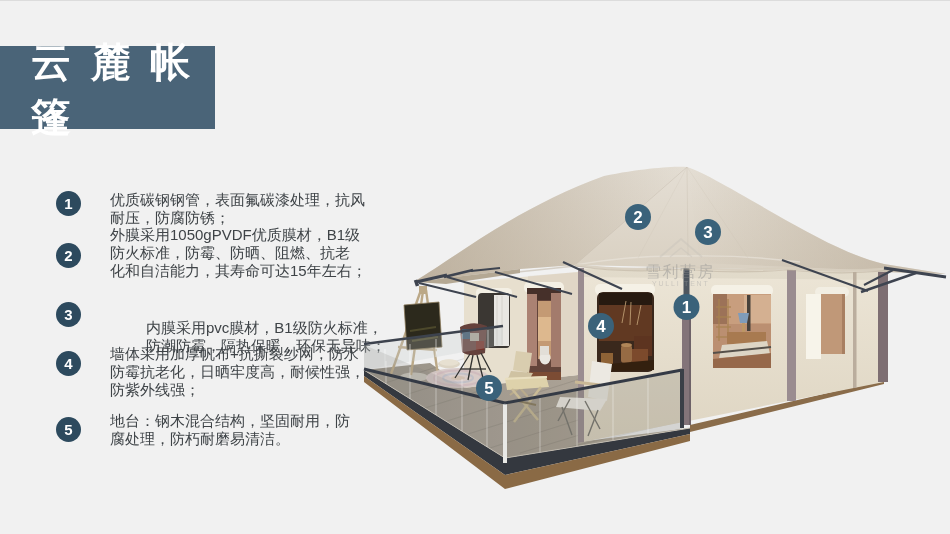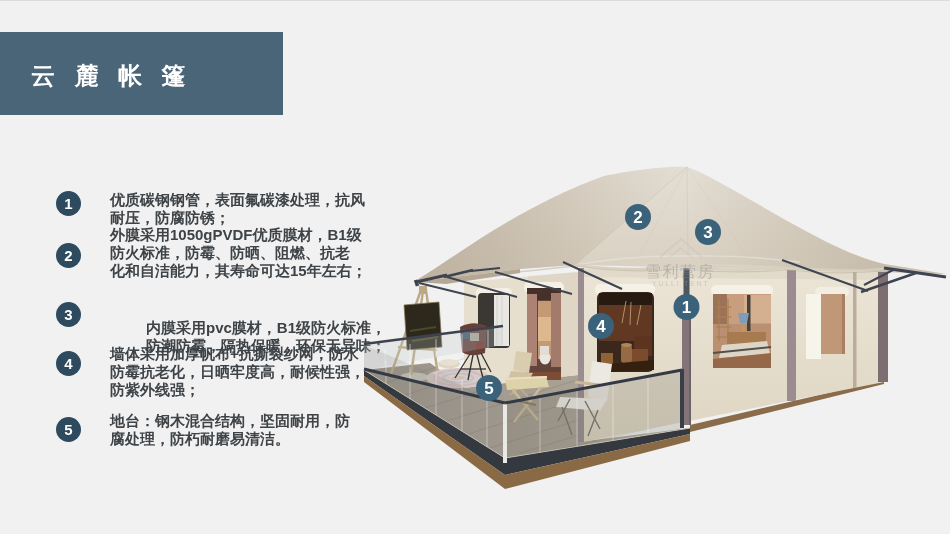--- a/index.html
+++ b/index.html
@@ -1,23 +1,23 @@
 <!DOCTYPE html>
 <html lang="zh"><head>
 <meta charset="utf-8">
 <style>
   html,body{margin:0;padding:0;}
   body{width:950px;height:534px;background:#f1f1f1;position:relative;overflow:hidden;
        font-family:"Liberation Sans", sans-serif;border-top:1px solid #dcdcdc;box-sizing:border-box;}
-  .title{position:absolute;left:0;top:31px;width:283px;height:83px;background:#4a6478;
-         color:#fff;font-weight:bold;font-size:24px;letter-spacing:19.5px;
+  .title{position:absolute;left:0;top:45px;width:215px;height:83px;background:#4a6478;
+         color:#fff;font-weight:bold;font-size:40px;letter-spacing:19.5px;
          display:flex;align-items:center;padding-left:31px;box-sizing:border-box;}
   .bullet{position:absolute;width:25px;height:25px;border-radius:50%;background:#2d4a5e;
           color:#fff;font-size:15px;font-weight:bold;text-align:center;line-height:25px;left:56px;}
-  .itxt{position:absolute;left:110px;width:330px;font-size:15px;line-height:18px;color:#3e4347;font-weight:bold;}
+  .itxt{position:absolute;left:110px;width:330px;font-size:15px;line-height:18px;color:#3e4347;}
 </style>
 </head>
 <body>
 
 <div class="title">
     <span style="position:relative;top:2px;">云麓帐篷</span>
   </div>
 
 <div class="bullet" style="top:190px;">1</div>
 

